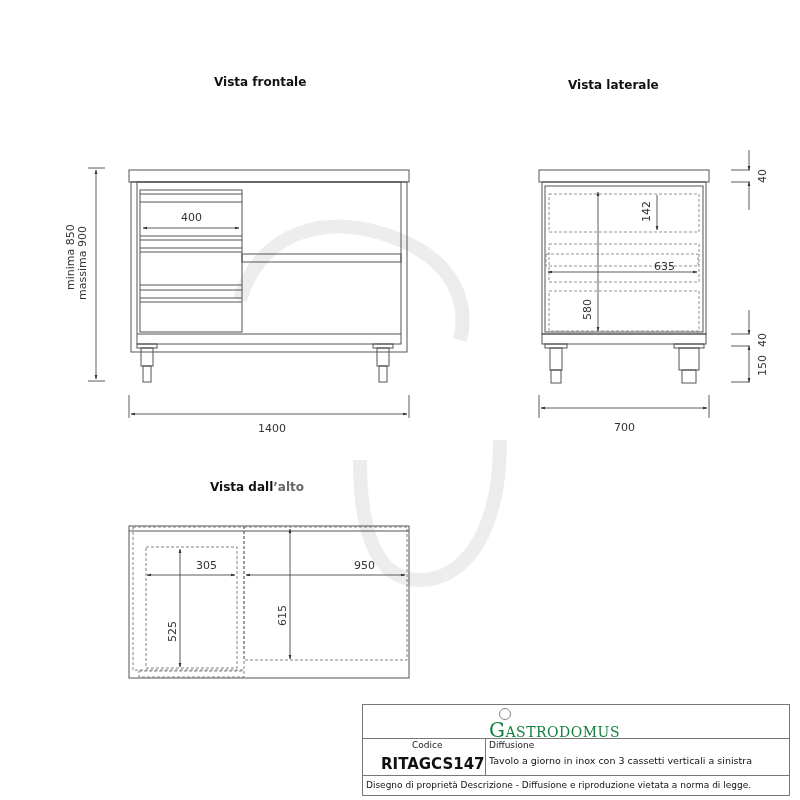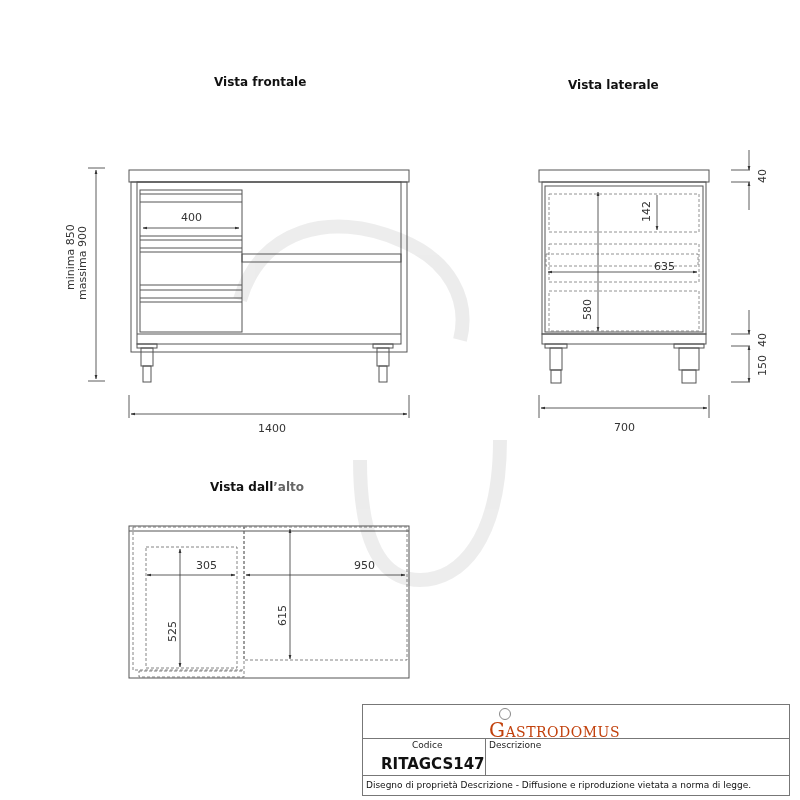--- a/index.html
+++ b/index.html
@@ -3,21 +3,21 @@
 <meta charset="utf-8">
 <style>
   html, body { margin:0; padding:0; background:#ffffff; }
   body { width:800px; height:800px; position:relative; overflow:hidden; font-family:"DejaVu Sans", sans-serif; }
   .title { position:absolute; font-family:"DejaVu Sans", sans-serif; font-weight:bold; font-size:12px; color:#111; white-space:nowrap; }
   .title .fade { color:#666; }
   svg.drawing { position:absolute; left:0; top:0; }
   svg text { font-family:"DejaVu Sans", sans-serif; fill:#333; }
   .tb { position:absolute; left:362px; top:704px; width:428px; height:92px; border:1px solid #777; box-sizing:border-box; font-family:"DejaVu Sans", sans-serif; color:#111; }
   .tb-logo { position:absolute; left:0; top:0; width:100%; height:34px; border-bottom:1px solid #777; box-sizing:border-box; }
-  .tb-logo .brand { position:absolute; left:126px; top:13px; font-family:"DejaVu Serif", serif; font-size:14px; letter-spacing:0.5px; color:#c2410c; }
+  .tb-logo .brand { position:absolute; left:126px; top:13px; font-family:"DejaVu Serif", serif; font-size:14px; letter-spacing:0.5px; color:#15803d; }
   .tb-logo .brand .cap { font-size:20px; }
   .tb-logo .emblem { position:absolute; left:136px; top:3px; width:10px; height:10px; border:1px solid #888; border-radius:50%; }
   .tb-row2 { position:absolute; left:0; top:34px; width:100%; height:37px; border-bottom:1px solid #777; box-sizing:border-box; }
   .tb-code { position:absolute; left:0; top:0; width:123px; height:100%; border-right:1px solid #777; box-sizing:border-box; }
   .tb-small { position:absolute; font-size:9px; color:#222; white-space:nowrap; }
   .tb-code-val { position:absolute; left:18px; top:16px; font-size:15px; font-weight:bold; }
   .tb-desc-val { position:absolute; left:3px; top:16px; font-size:9.5px; white-space:nowrap; }
   .tb-desc { position:absolute; left:123px; top:0; right:0; height:100%; }
   .tb-foot { position:absolute; left:3px; top:75px; font-size:9px; white-space:nowrap; }
 </style>
@@ -153,17 +153,18 @@
   <div class="tb-logo">
     <div class="emblem"></div>
     <div class="brand"><span class="cap">G</span><span>ASTRODOMUS</span></div>
   </div>
   <div class="tb-row2">
     <div class="tb-code">
       <div class="tb-small" style="left:3px; top:1px;margin-left:46px;">Codice</div>
       <div class="tb-code-val">RITAGCS147</div>
     </div>
     <div class="tb-desc">
-      <div class="tb-small" style="left:3px; top:1px;">Descrizione</div>
+      <div class="tb-small" style="left:3px; top:1px;">Diffusione</div>
+      <div class="tb-desc-val">Tavolo a giorno in inox con 3 cassetti verticali a sinistra</div>
     </div>
   </div>
   <div class="tb-foot">Disegno di proprietà Descrizione -  Diffusione e riproduzione vietata a norma di legge.</div>
 </div>
 
 </body></html>

